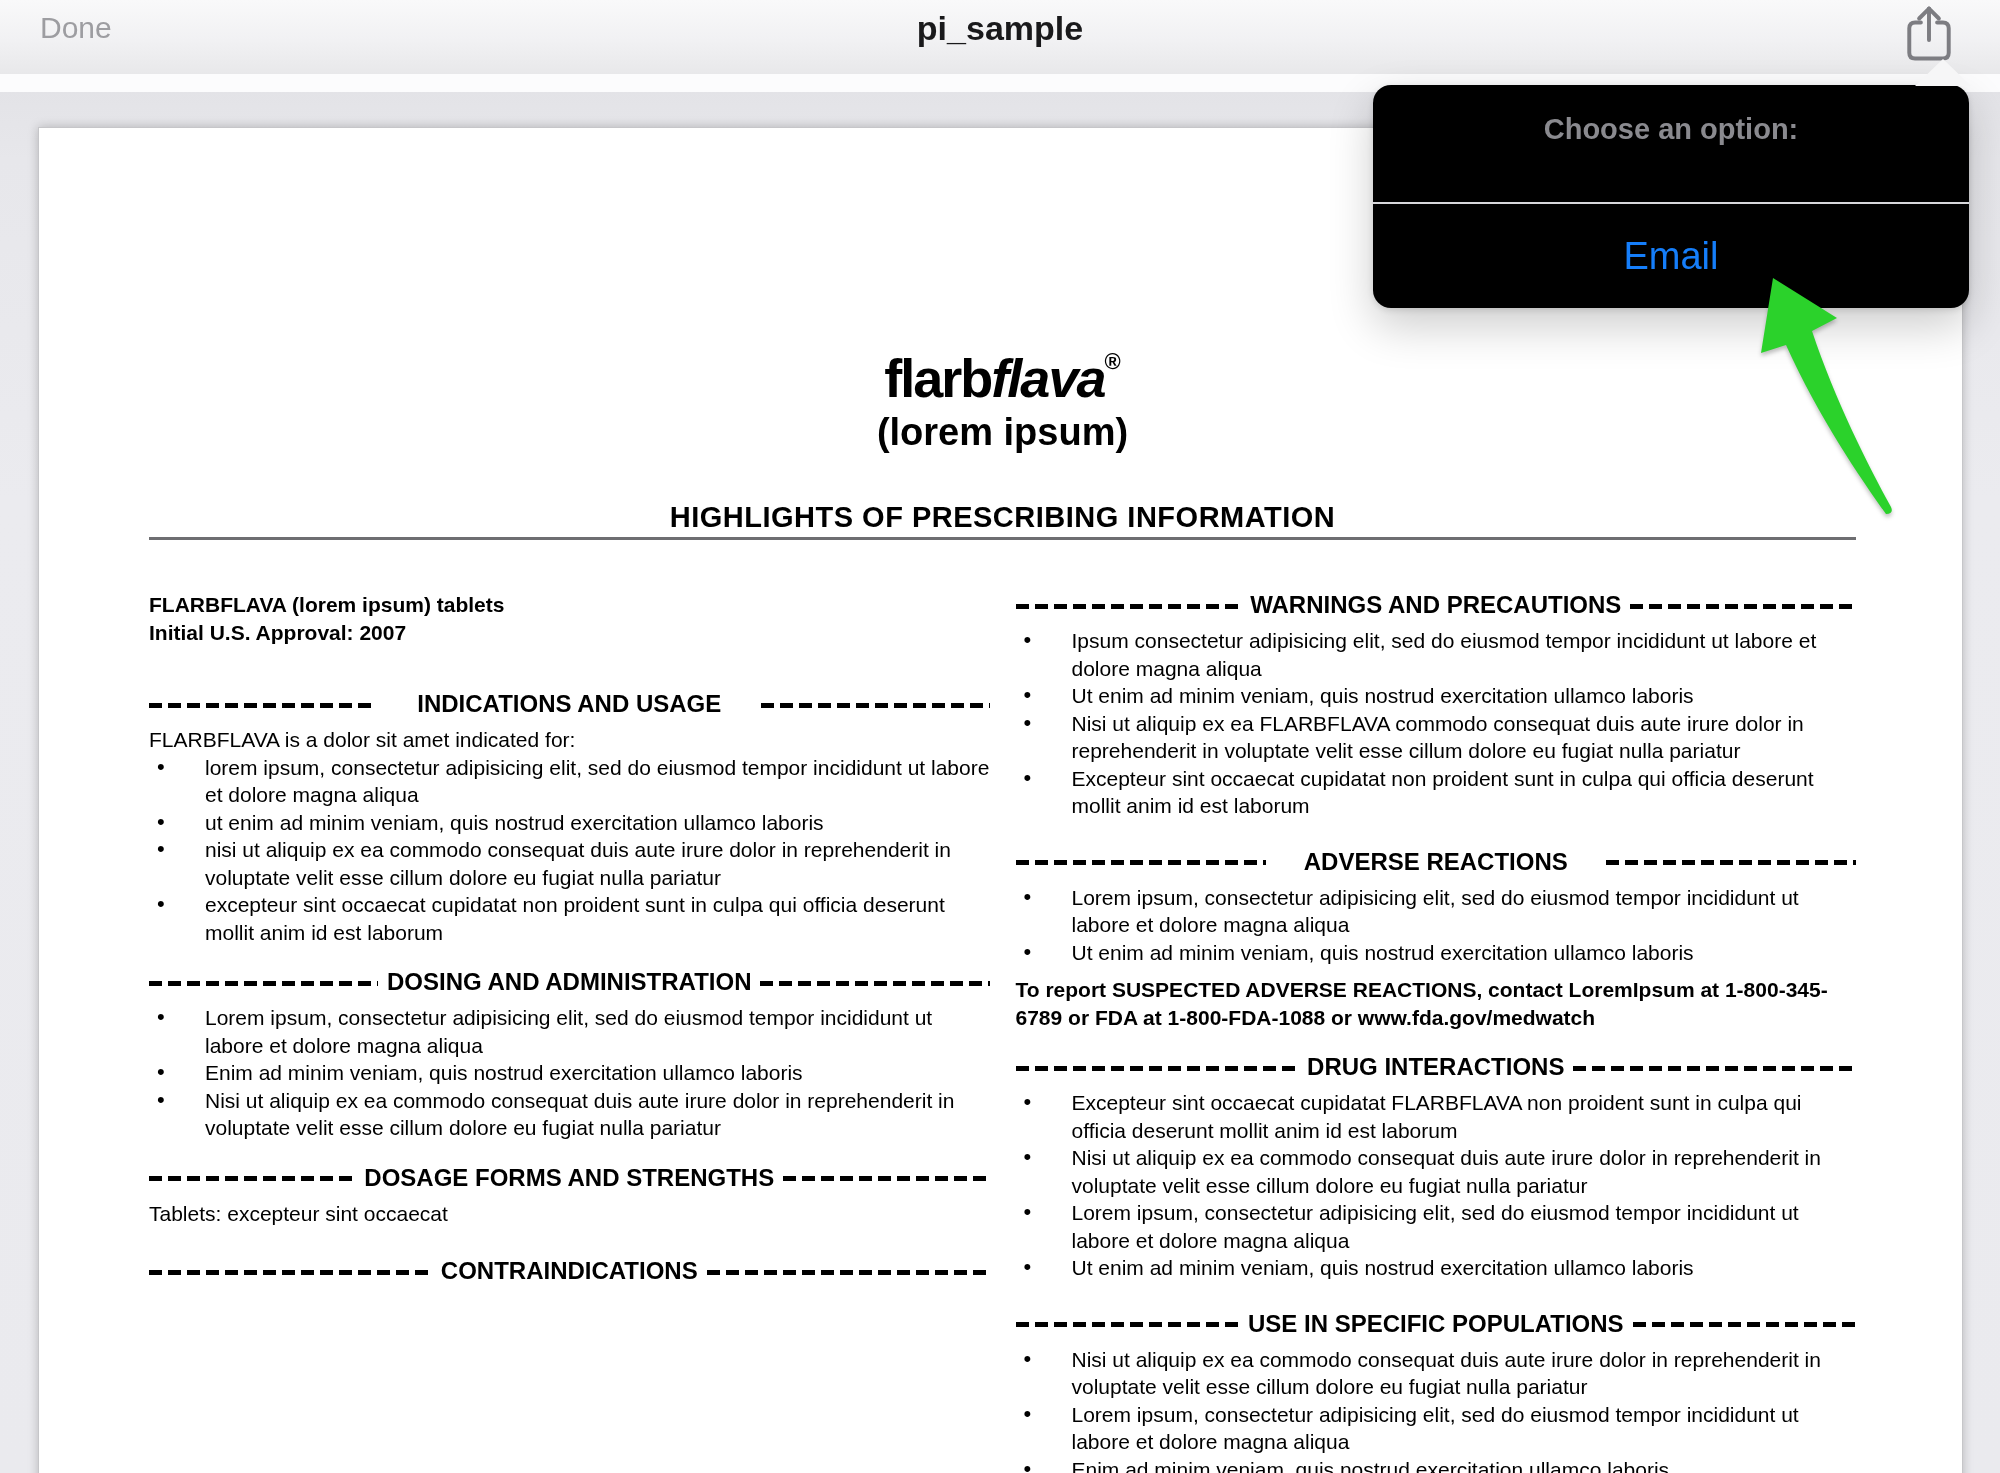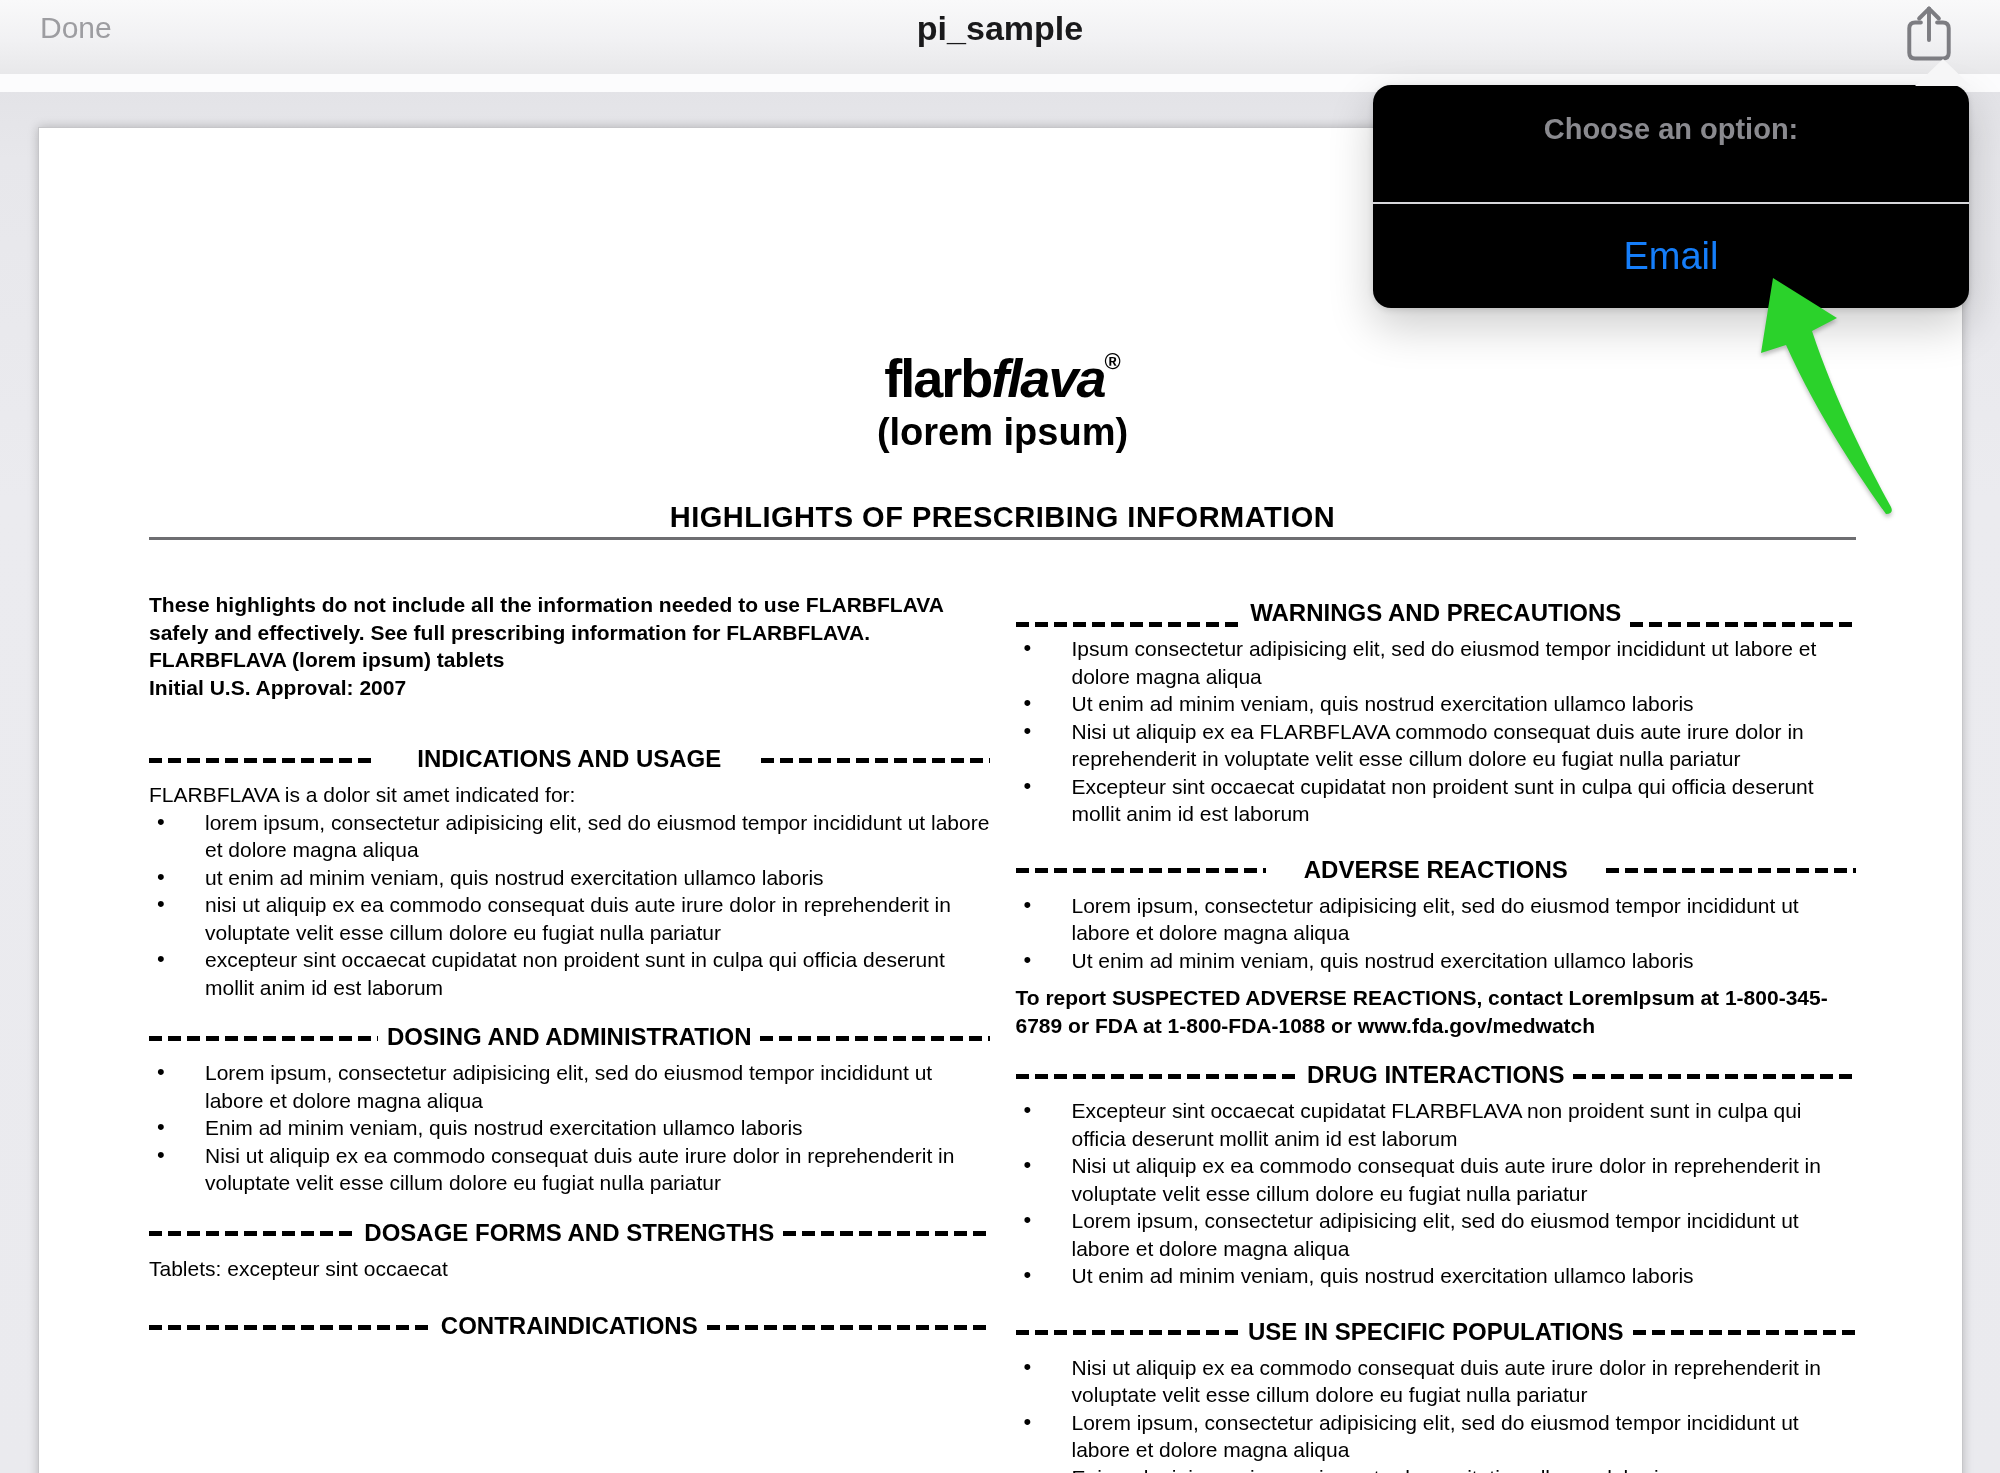--- a/index.html
+++ b/index.html
@@ -62,21 +62,21 @@
   .bullets{margin:0;}
   .bullet-row{position:relative;padding-left:56px;margin:0;}
   .bullet-row::before{content:"\2022";position:absolute;left:8px;top:-1px;font-size:22px;}
   .note{margin:10px 0 0;font-weight:700;}
 
   
   .col-left .section:nth-of-type(1) .section-header{margin-top:64px;}
   .col-left .section:nth-of-type(2) .section-header{margin-top:44px;gap:40px;}
   .col-left .section:nth-of-type(3) .section-header{margin-top:22px;}
   .col-left .section:nth-of-type(4) .section-header{margin-top:22px;}
-  .col-right .section:nth-of-type(1) .section-header{margin-top:8px;align-items:flex-end;}
+  .col-right .section:nth-of-type(1) .section-header{margin-top:0;}
   .col-right .section:nth-of-type(2) .section-header{margin-top:28px;gap:38px;}
   .col-right .section:nth-of-type(3) .section-header{margin-top:22px;}
   .col-right .section:nth-of-type(4) .section-header{margin-top:28px;}
 
   
   .popup{
     position:absolute;left:1373px;top:85px;width:596px;height:223px;
     background:#000000;border-radius:18px;
     box-shadow:0 18px 45px rgba(0,0,0,0.20),0 2px 6px rgba(0,0,0,0.12);
   }
@@ -106,21 +106,20 @@
   <div class="page-inner">
     <div class="brand-wrap">
       <div class="brand"><span>flarb</span><span class="it">flava</span><span class="reg">®</span></div>
       <div class="brand-sub">(lorem ipsum)</div>
       <div class="main-heading">HIGHLIGHTS OF PRESCRIBING INFORMATION</div>
       <div class="rule"></div>
     </div>
     <div class="columns">
       <div class="col col-left" id="col-left">
           <div class="intro">
-            <p>These highlights do not include all the information needed to use FLARBFLAVA safely and effectively. See full prescribing information for FLARBFLAVA.</p>
             <p>FLARBFLAVA (lorem ipsum) tablets</p>
             <p>Initial U.S. Approval: 2007</p>
           </div>
           <div class="section">
             <div class="section-header">
               <span class="dash"></span>
               <span>INDICATIONS AND USAGE</span>
               <span class="dash"></span>
             </div>
             <p class="lead">FLARBFLAVA is a dolor sit amet indicated for:</p>

